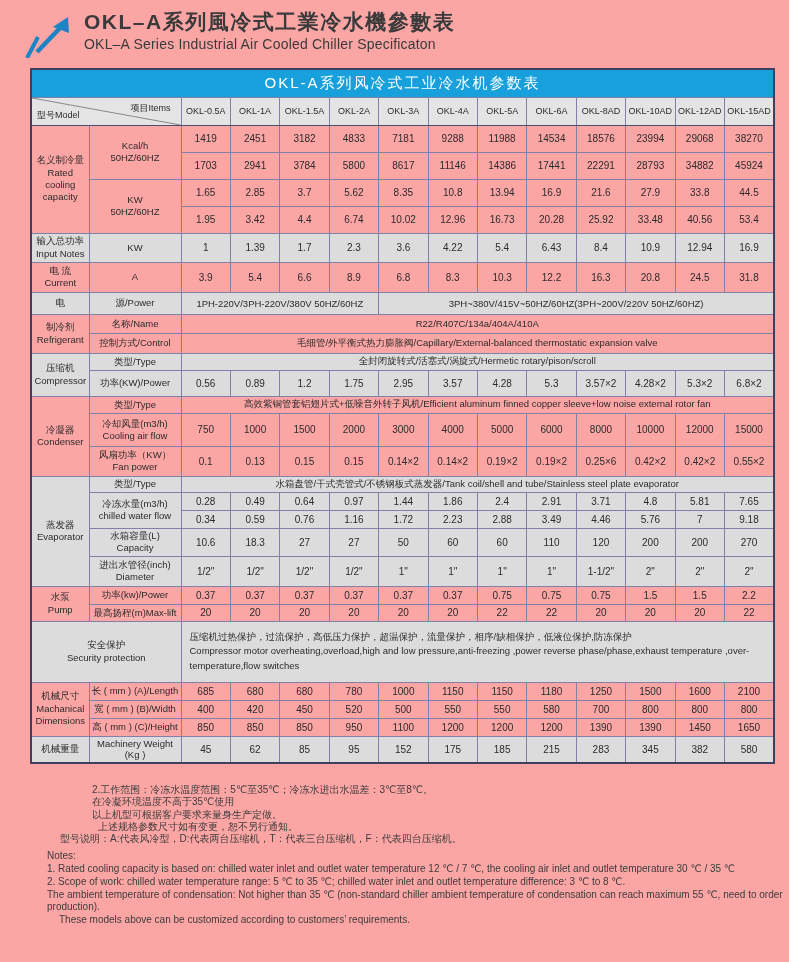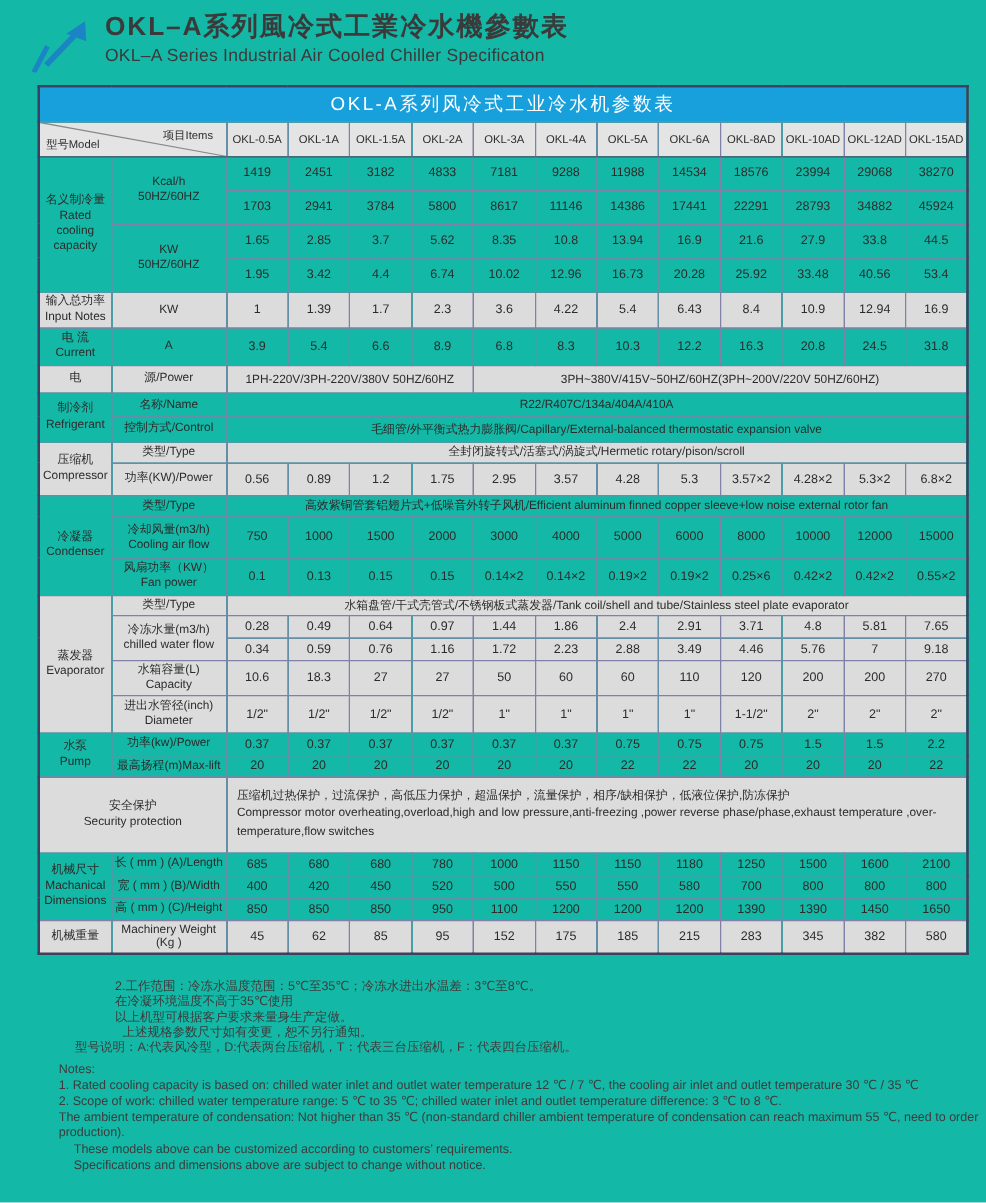--- a/index.html
+++ b/index.html
@@ -3,21 +3,21 @@
 <meta charset="utf-8">
 <style>
   * { margin:0; padding:0; box-sizing:border-box; }
   html,body { background:#ffffff; }
   body {
     width:789px; height:962px;
     font-family:"Liberation Sans","DejaVu Sans",sans-serif;
     color:#2b2b2b;
     -webkit-font-smoothing:antialiased;
   }
-  .page { position:relative; width:789px; height:962px; background:#14b8a6; overflow:hidden; }
+  .page { position:relative; width:789px; height:962px; background:#fca5a5; overflow:hidden; }
 
   
   .doc-header { display:flex; align-items:flex-start; padding:10px 0 0 24px; height:62px; }
   .logo { width:54px; height:48px; flex:0 0 auto; }
   .titles { margin-left:6px; padding-top:0; }
   .title-zh { font-size:21px; font-weight:bold; color:#3a3a3a; letter-spacing:1.5px; line-height:1.15; }
   .title-en { font-size:14px; font-weight:normal; color:#3a3a3a; margin-top:2px; letter-spacing:0.2px; }
 
   
   table.spec {
@@ -533,17 +533,16 @@
         <div class="note-line indent-1">以上机型可根据客户要求来量身生产定做。</div>
         <div class="note-line indent-2">上述规格参数尺寸如有变更，恕不另行通知。</div>
         <div class="note-line indent-0">型号说明：A:代表风冷型，D:代表两台压缩机，T：代表三台压缩机，F：代表四台压缩机。</div>
       </div>
     <div class="notes-en" id="notes-en">
         <div class="note-line indent-0">Notes:</div>
         <div class="note-line indent-0">1. Rated cooling capacity is based on: chilled water inlet and outlet water temperature 12 ℃ / 7 ℃, the cooling air inlet and outlet temperature 30 ℃ / 35 ℃</div>
         <div class="note-line indent-0">2. Scope of work: chilled water temperature range: 5 ℃ to 35 ℃; chilled water inlet and outlet temperature difference: 3 ℃ to 8 ℃.</div>
         <div class="note-line indent-0">The ambient temperature of condensation: Not higher than 35 ℃ (non-standard chiller ambient temperature of condensation can reach maximum 55 ℃, need to order production).</div>
         <div class="note-line indent-1">These models above can be customized according to customers’  requirements.</div>
-        <div class="note-line indent-1">Specifications and dimensions above are subject to change without notice.</div>
       </div>
   </div>
 
 </div>
 
 </body></html>

